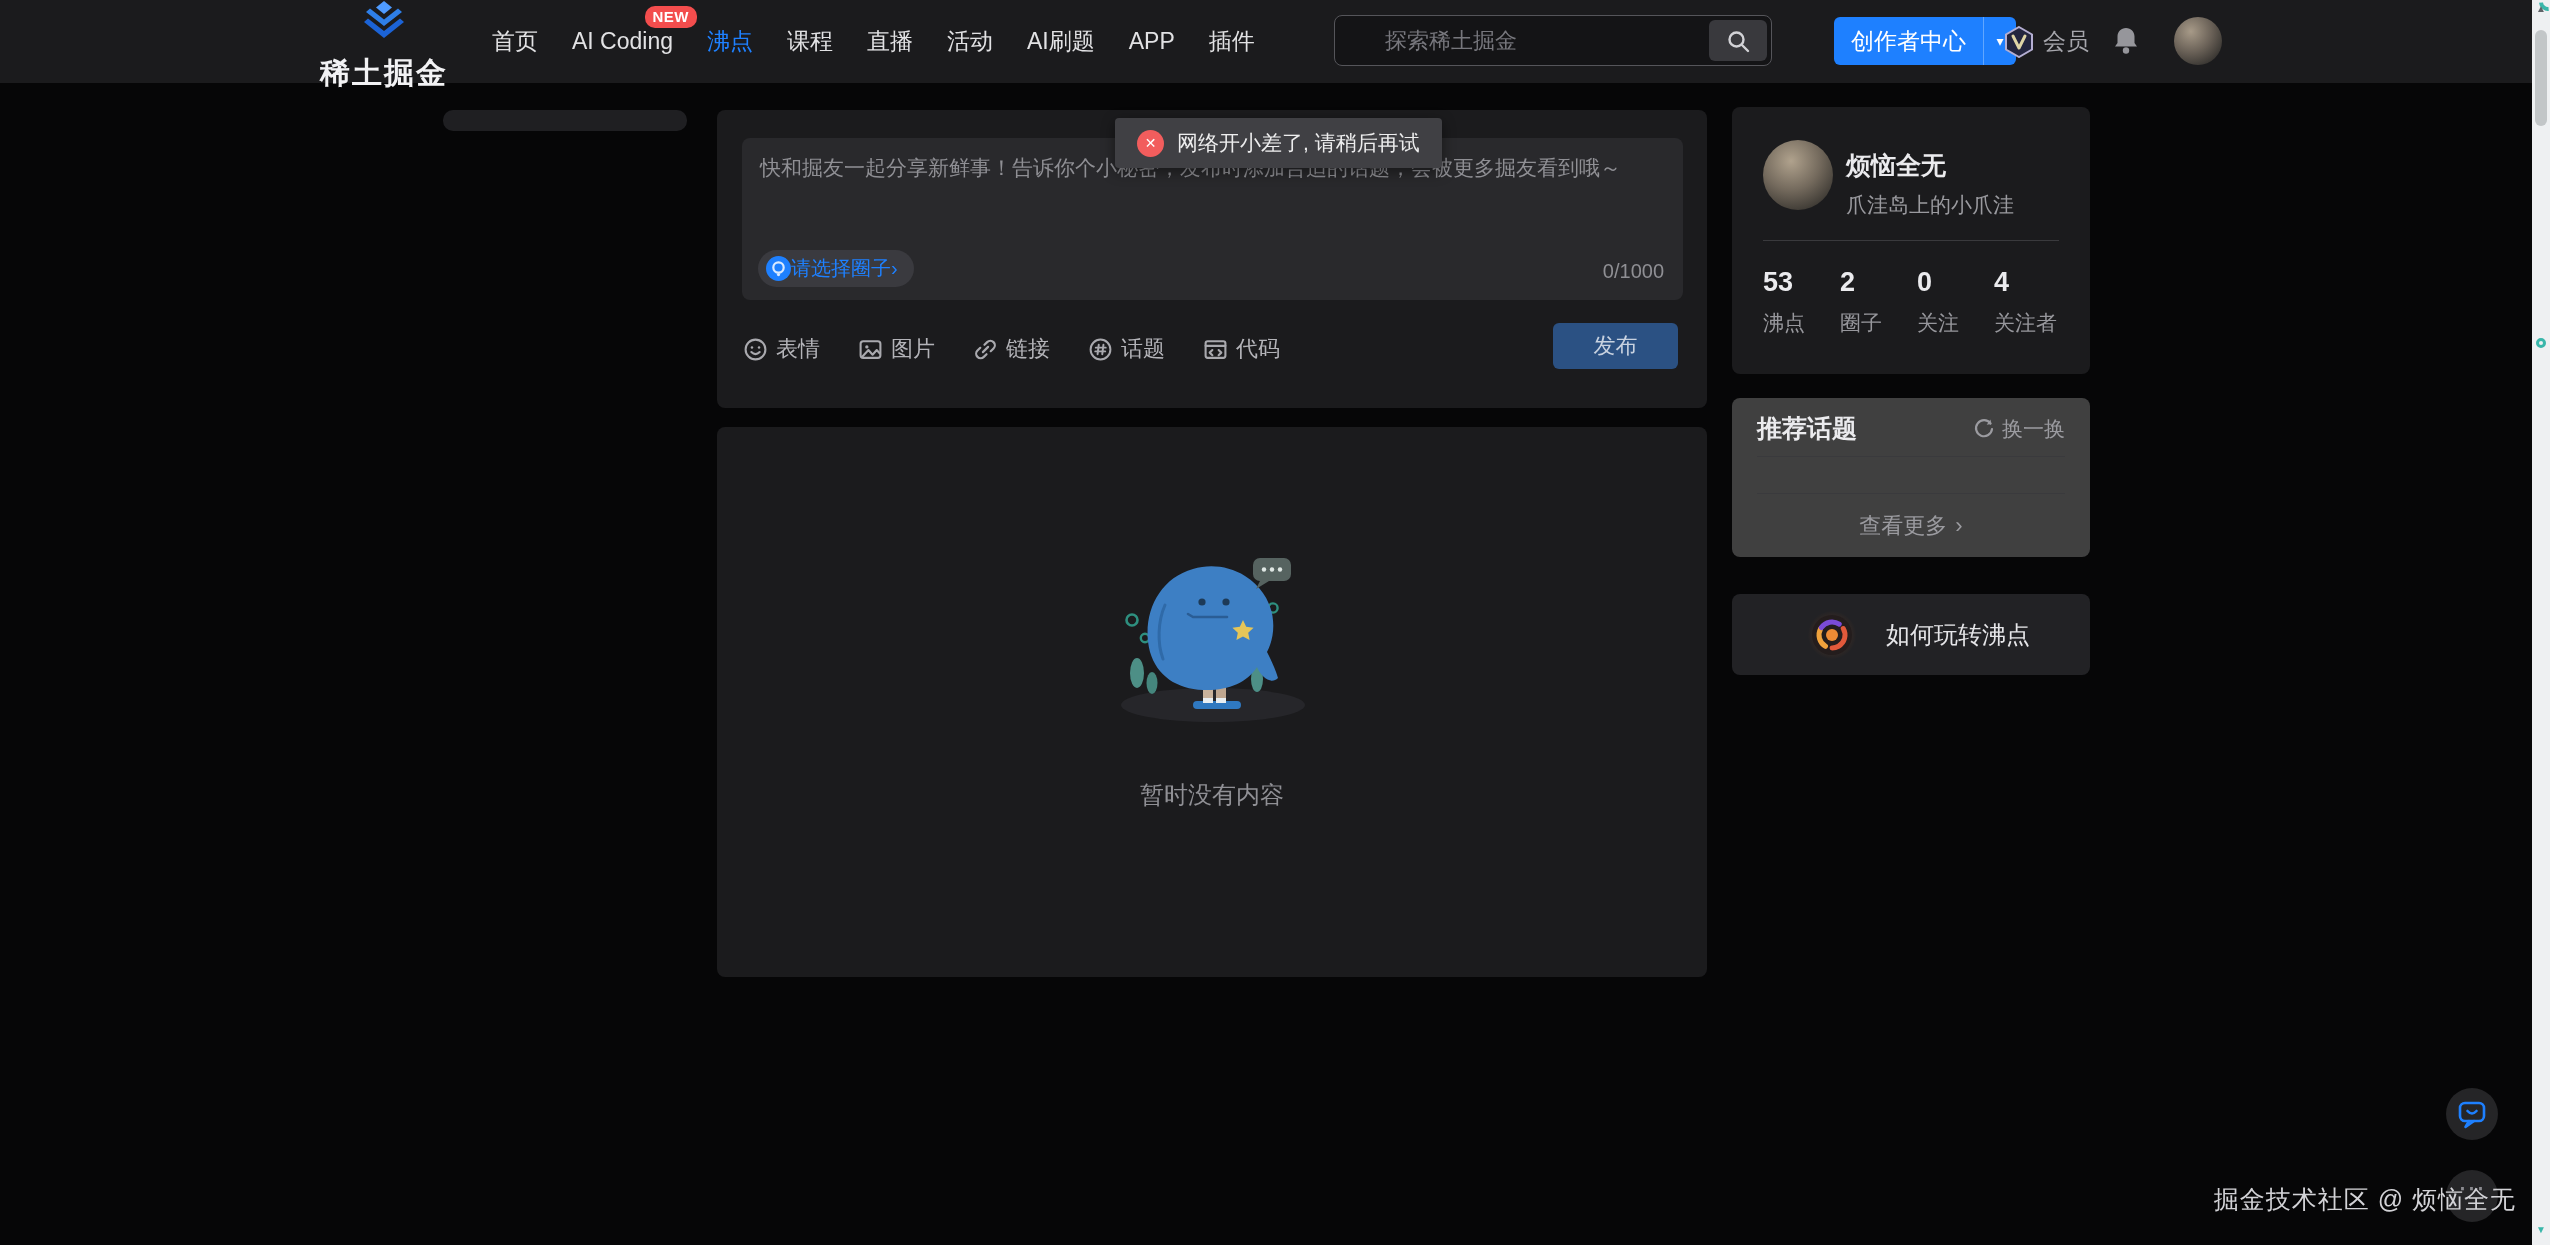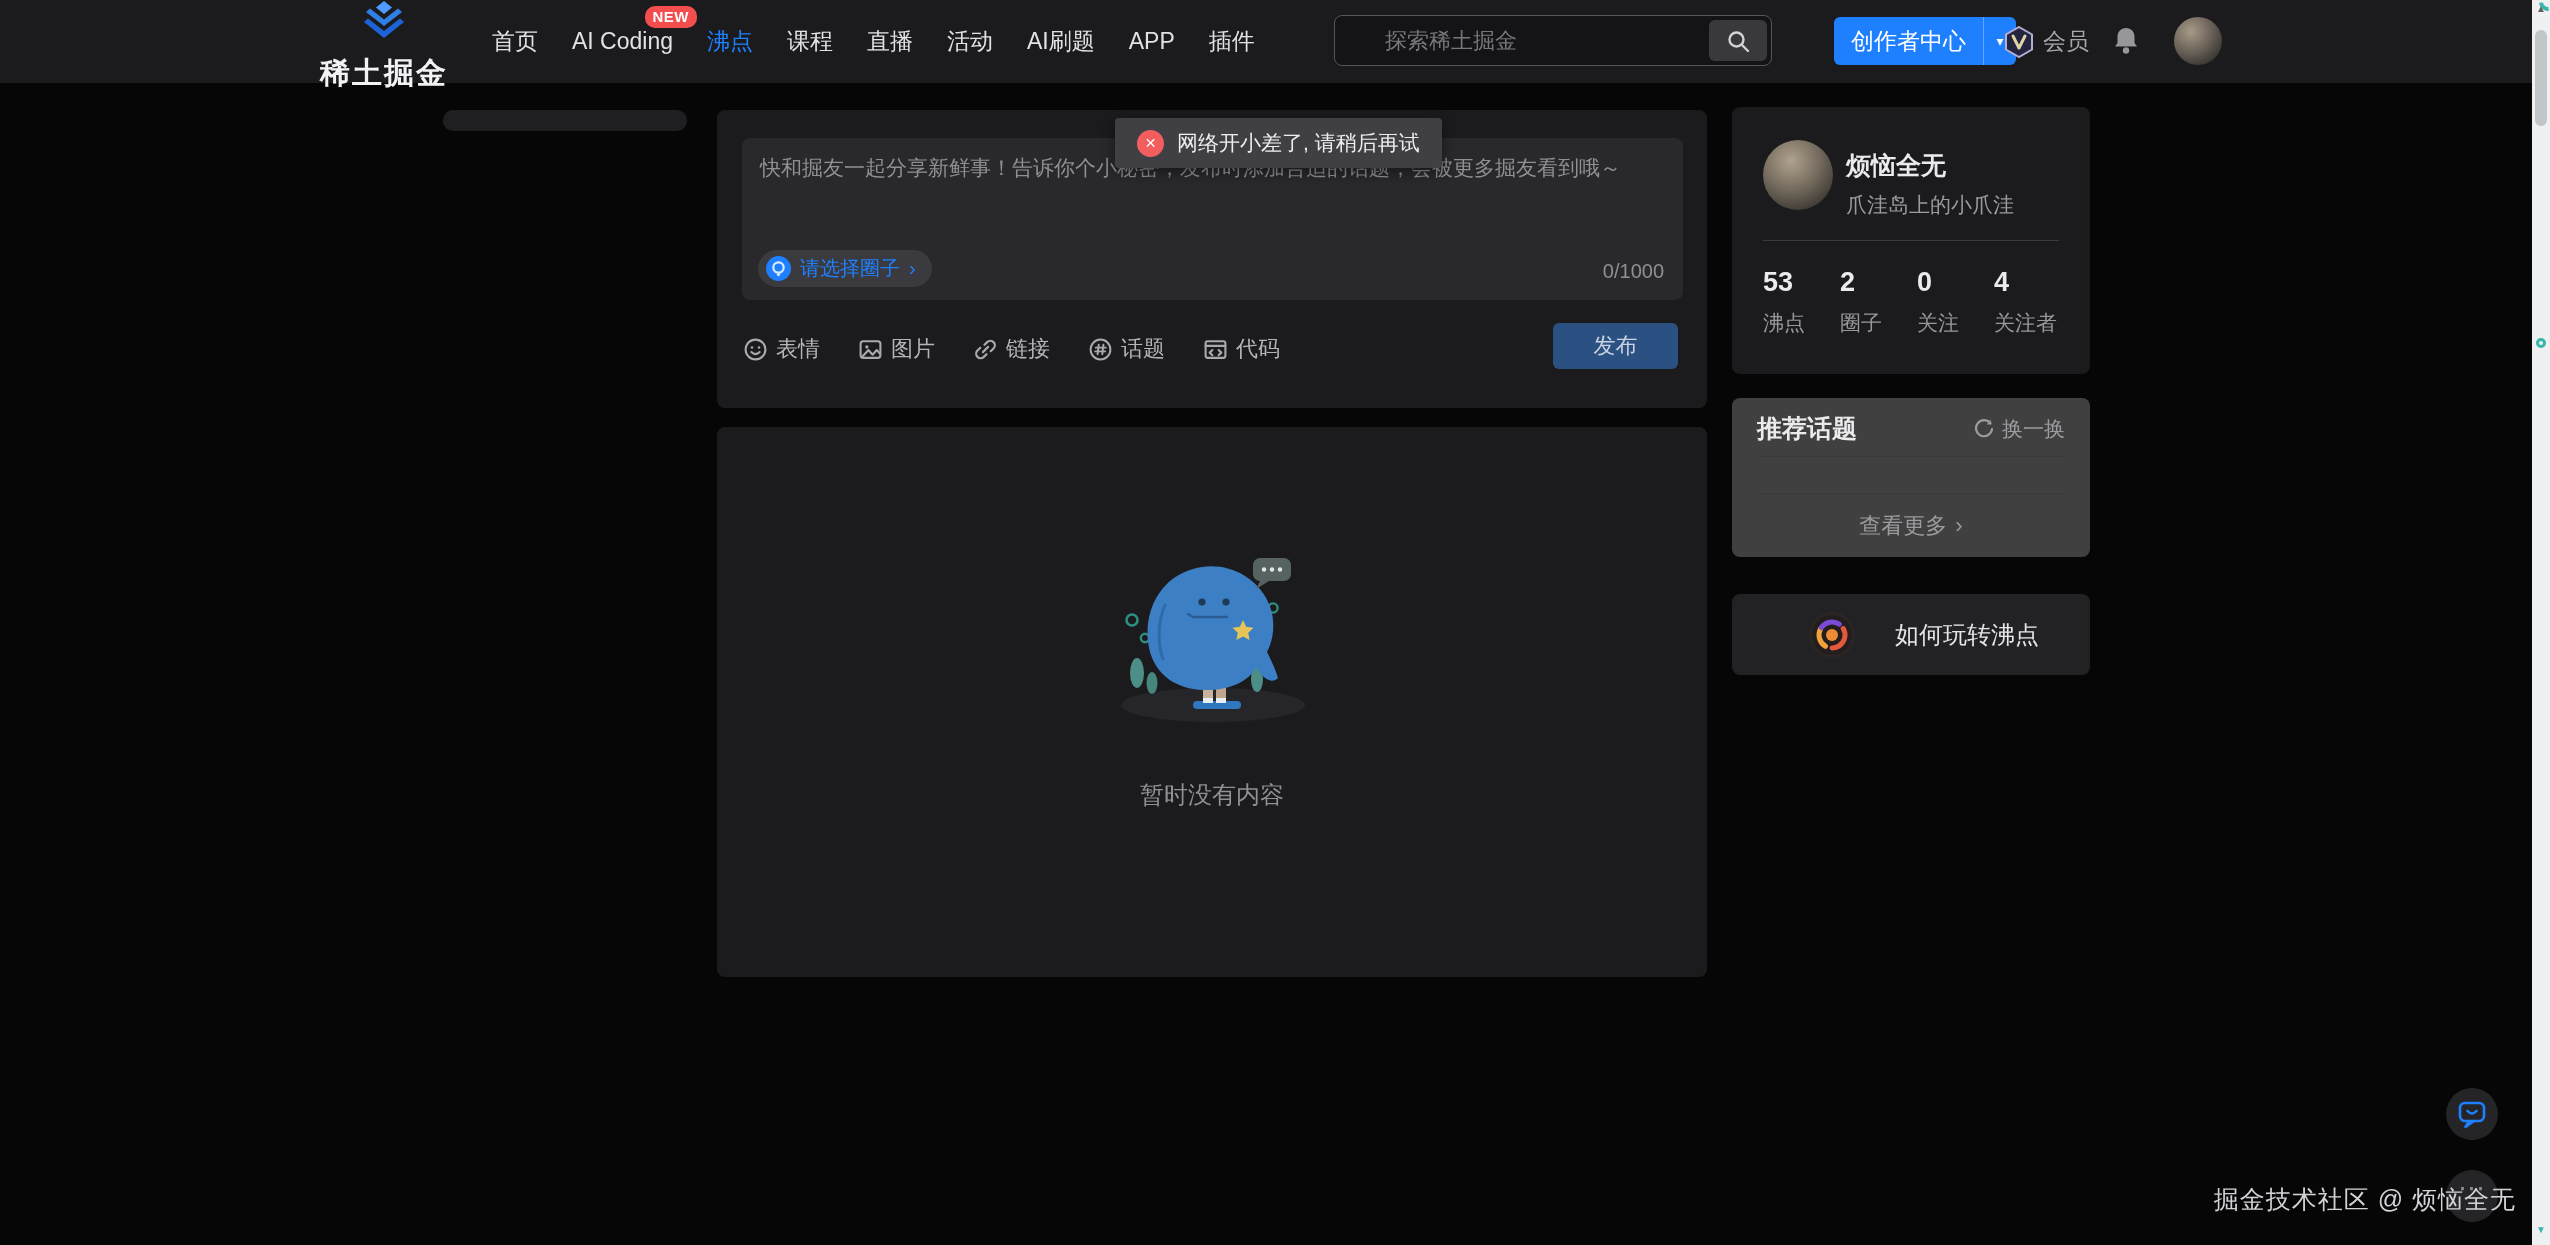--- a/index.html
+++ b/index.html
@@ -33,21 +33,21 @@
     background:radial-gradient(circle at 35% 30%, #a79a88, #6b6258 45%, #3a3733 78%, #26241f); }
 
   
   .skeleton-bar { position:absolute; left:443px; top:110px; width:244px; height:21px; border-radius:10px; background:#1f1f22; }
 
   
   .composer { position:absolute; left:717px; top:110px; width:990px; height:298px; background:#1b1b1d; border-radius:8px; }
   .editor-box { position:absolute; left:25px; top:28px; width:941px; height:162px; background:#29292c; border-radius:8px; }
   .editor-box textarea { width:100%; height:104px; background:transparent; border:none; outline:none; resize:none; font-family:inherit; font-size:21px; color:#d8d8db; padding:16px 18px; }
   .editor-box textarea::placeholder { color:#8f8f94; }
-  .circle-pill { position:absolute; left:16px; bottom:13px; height:37px; display:flex; align-items:center; gap:9px; background:#3a3a3f; border-radius:19px; padding:0 16px 0 8px; cursor:pointer; }
+  .circle-pill { position:absolute; left:16px; bottom:13px; height:37px; display:flex; align-items:center; background:#3a3a3f; border-radius:19px; padding:0 16px 0 8px; cursor:pointer; }
   .circle-pill .pill-label { color:#1e80ff; font-size:20px; }
   .circle-pill .pill-chevron { color:#1e80ff; font-size:20px; }
   .counter { position:absolute; right:19px; bottom:17px; font-size:20px; color:#8f8f94; }
   .toolbar { position:absolute; left:26px; top:224px; display:flex; align-items:center; gap:38px; }
   .tool { display:flex; align-items:center; gap:8px; color:#b4b4b9; font-size:22px; cursor:pointer; }
   .publish-btn { position:absolute; right:29px; top:213px; width:125px; height:46px; background:#2b5183; border-radius:6px; border:none; color:#c8d2e0; font-size:22px; cursor:pointer; font-family:Liberation Serif, serif; }
 
   
   .toast { position:absolute; left:1115px; top:118px; height:50px; padding:0 22px; background:#404044; border-radius:4px; display:flex; align-items:center; gap:13px; z-index:50; box-shadow:0 4px 14px rgba(0,0,0,.45); }
   .toast-icon { width:27px; height:27px; border-radius:50%; background:#f25d5d; color:#fff; font-size:14px; font-weight:bold; display:flex; align-items:center; justify-content:center; flex:none; }
@@ -72,21 +72,21 @@
   .stat-label { margin-top:11px; font-size:21px; color:#97979c; white-space:nowrap; }
 
   .topics-card { position:absolute; left:1732px; top:398px; width:358px; height:159px; background:#404040; border-radius:8px; }
   .topics-head { position:absolute; left:25px; right:25px; top:14px; display:flex; align-items:center; justify-content:space-between; }
   .topics-title { font-size:25px; font-weight:bold; color:#ebebee; }
   .topics-refresh { display:flex; align-items:center; gap:7px; color:#9b9ba0; font-size:21px; cursor:pointer; }
   .topics-div1 { position:absolute; left:25px; right:25px; top:58px; height:1px; background:#3a3a3d; }
   .topics-div2 { position:absolute; left:25px; right:25px; top:95px; height:1px; background:#3a3a3d; }
   .topics-more { position:absolute; left:0; right:0; top:113px; display:flex; align-items:center; justify-content:center; gap:8px; color:#9b9ba0; font-size:22px; cursor:pointer; }
 
-  .promo-card { position:absolute; left:1732px; top:594px; width:358px; height:81px; background:#222225; border-radius:8px; display:flex; align-items:center; padding-left:76px; gap:39px; cursor:pointer; }
+  .promo-card { position:absolute; left:1732px; top:594px; width:358px; height:81px; background:#222225; border-radius:8px; display:flex; align-items:center; padding-left:76px; gap:30px; cursor:pointer; }
   .promo-icon-wrap { width:48px; height:48px; display:flex; align-items:center; justify-content:center; border-radius:50%;
     background:radial-gradient(circle, rgba(240,120,40,.28), rgba(240,120,40,0) 72%); }
   .promo-label { font-size:24px; color:#e6e6e9; font-weight:500; }
 
   
   .watermark { position:absolute; right:34px; top:1183px; font-size:25px; color:#d2d2d6; letter-spacing:1px; z-index:40; white-space:nowrap; }
   .float-btn { position:absolute; width:52px; height:52px; border-radius:50%; background:#252527; z-index:30; display:flex; align-items:center; justify-content:center; cursor:pointer; }
   .chat-btn { left:2446px; top:1088px; }
   .more-btn { left:2446px; top:1170px; align-items:flex-start; padding-top:2px; color:#8b8b90; font-size:27px; letter-spacing:1px; }
 

